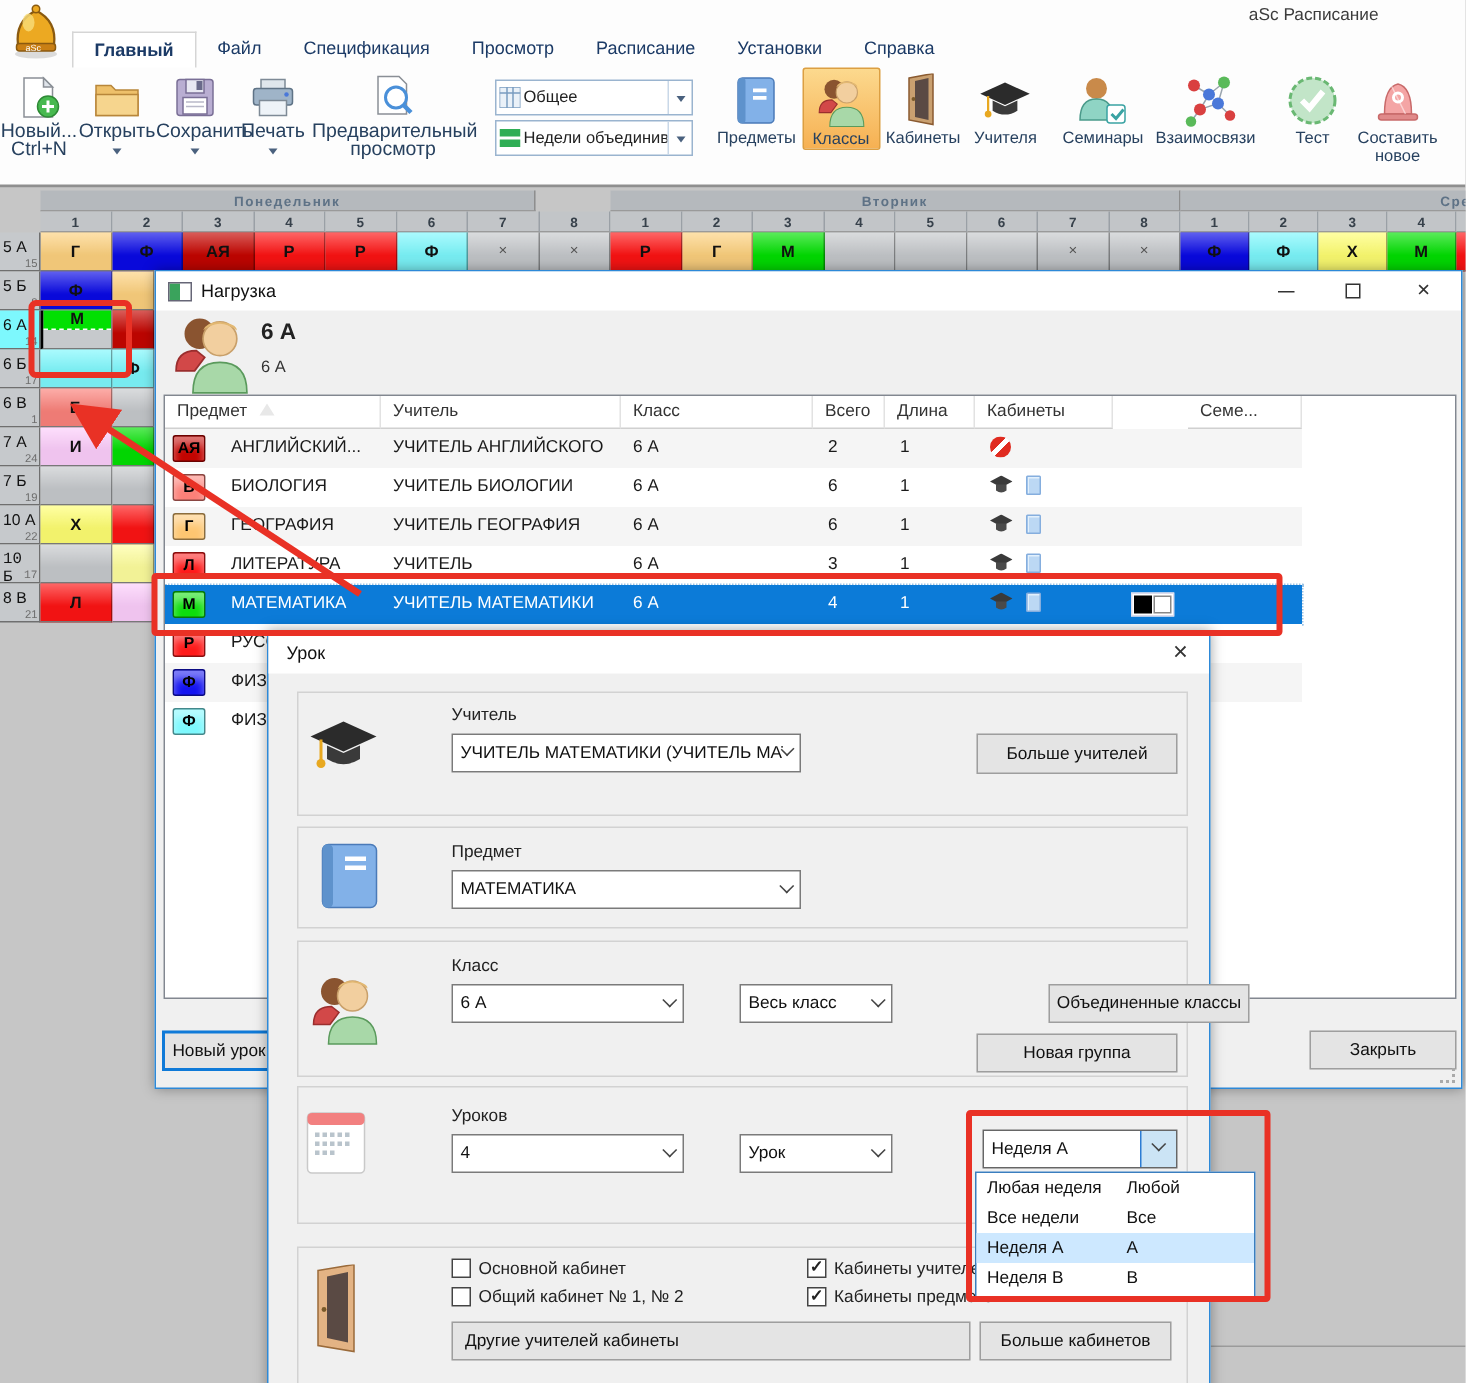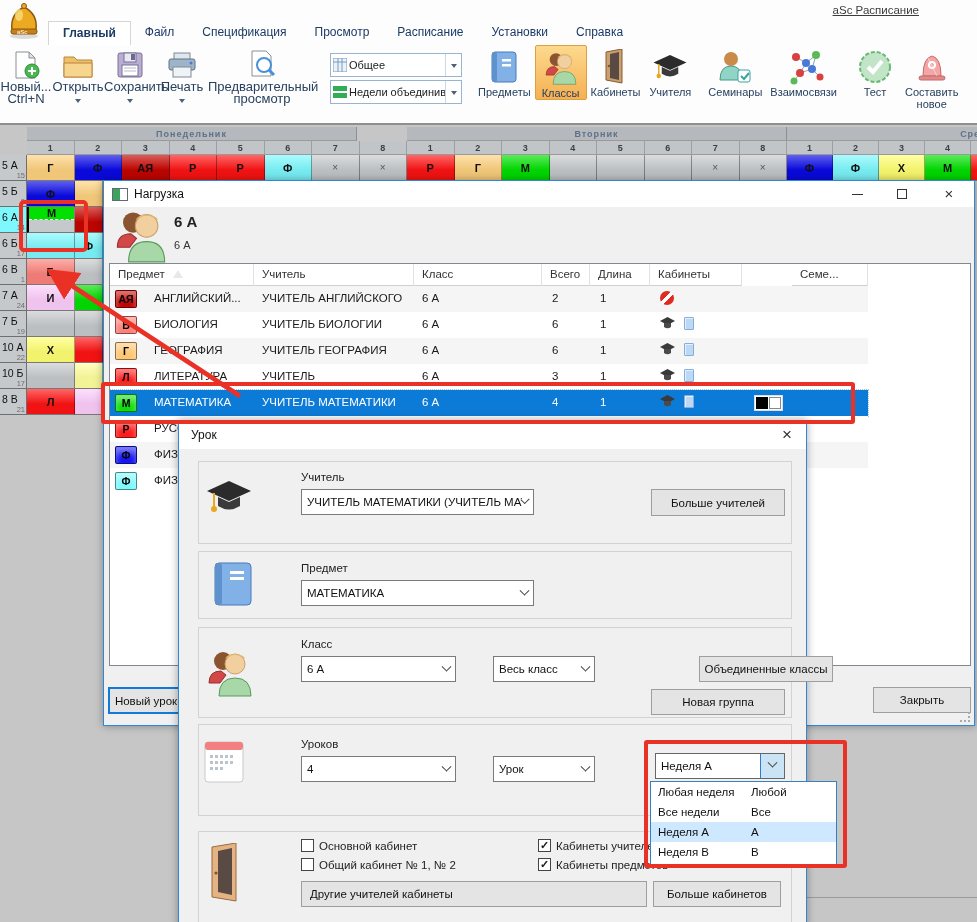--- a/index.html
+++ b/index.html
@@ -6,21 +6,21 @@
   html,body { width:977px; height:922px; }
   body {
     position: relative; overflow: hidden;
     font-family: "Liberation Sans", sans-serif;
     background: #c6c6c6; font-size: 12px; color:#222;
   }
   .abs { position:absolute; }
 
   
   #ribbon { left:0; top:0; width:977px; height:125px; background:#fdfdfd; border-bottom:2px solid #8f8f8f; z-index:5; }
-  #app-title { top:4px; right:58px; font-size:11.5px; color:#3c3c3c;text-decoration:underline; }
+  #app-title { top:4px; right:58px; font-size:11.5px; color:#3c3c3c; }
   #logo { left:2px; top:0; width:46px; height:40px; }
   #tabs { left:48px; top:21px; height:24px; display:flex; }
   .tab { padding:4px 14px 4px 14px; font-size:12px; color:#1b3a66; cursor:default; }
   .tab.active { background:#fff; border:1px solid #d5d5d5; border-bottom:none; font-weight:bold; }
   #toolbar { left:0; top:45px; width:977px; height:78px; display:flex; align-items:flex-start; }
   .rbtn { width:52px; padding-top:4px; text-align:center; color:#27415f; font-size:13px; line-height:12px; }
   .rbtn .ric { height:32px; display:flex; align-items:center; justify-content:center; }
   .rbtn.wide { width:108px; }
   .dd-arrow { display:inline-block; width:0; height:0; border-left:3.5px solid transparent; border-right:3.5px solid transparent; border-top:4px solid #4a617e; margin-top:2px; }
   .vseparator { width:1px; height:64px; background:#d8d8d8; margin:6px 4px 0 4px; }
@@ -389,21 +389,21 @@
       <span class="rn">19</span>
     </div>
     <div class="gcell" style="left: 27px; width: 48px; top: 184px; height: 26px; background: linear-gradient(rgba(255, 255, 255, 0.35), rgba(0, 0, 0, 0.05) 60%), rgb(198, 201, 204);"></div>
     <div class="gcell" style="left: 75px; width: 28px; top: 184px; height: 26px; background: linear-gradient(rgba(255, 255, 255, 0.35), rgba(0, 0, 0, 0.05) 60%), rgb(198, 201, 204);"></div>
     <div class="rowlab" style="top: 210px; height: 26px;">
       <span class="rl">10 А</span>
       <span class="rn">22</span>
     </div>
     <div class="gcell" style="left: 27px; width: 48px; top: 210px; height: 26px; background: linear-gradient(rgba(255, 255, 255, 0.35), rgba(0, 0, 0, 0.05) 60%), rgb(255, 255, 114);">Х</div>
     <div class="gcell" style="left: 75px; width: 28px; top: 210px; height: 26px; background: linear-gradient(rgba(255, 255, 255, 0.35), rgba(0, 0, 0, 0.05) 60%), rgb(254, 20, 20);"></div>
-    <div class="rowlab" style="top: 236px; height: 26px;">
+    <div class="rowlab" style="top: 236px; height: 26px; font-family: Liberation Mono, monospace;">
       <span class="rl">10 Б</span>
       <span class="rn">17</span>
     </div>
     <div class="gcell" style="left: 27px; width: 48px; top: 236px; height: 26px; background: linear-gradient(rgba(255, 255, 255, 0.35), rgba(0, 0, 0, 0.05) 60%), rgb(198, 201, 204);"></div>
     <div class="gcell" style="left: 75px; width: 28px; top: 236px; height: 26px; background: linear-gradient(rgba(255, 255, 255, 0.35), rgba(0, 0, 0, 0.05) 60%), rgb(255, 255, 158);"></div>
     <div class="rowlab" style="top: 262px; height: 26px;">
       <span class="rl">8 В</span>
       <span class="rn">21</span>
     </div>
     <div class="gcell" style="left: 27px; width: 48px; top: 262px; height: 26px; background: linear-gradient(rgba(255, 255, 255, 0.35), rgba(0, 0, 0, 0.05) 60%), rgb(254, 20, 20);">Л</div>

